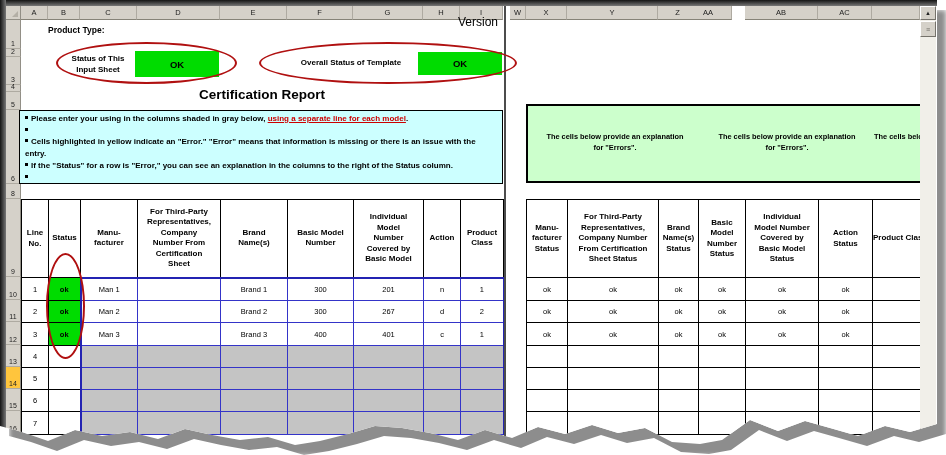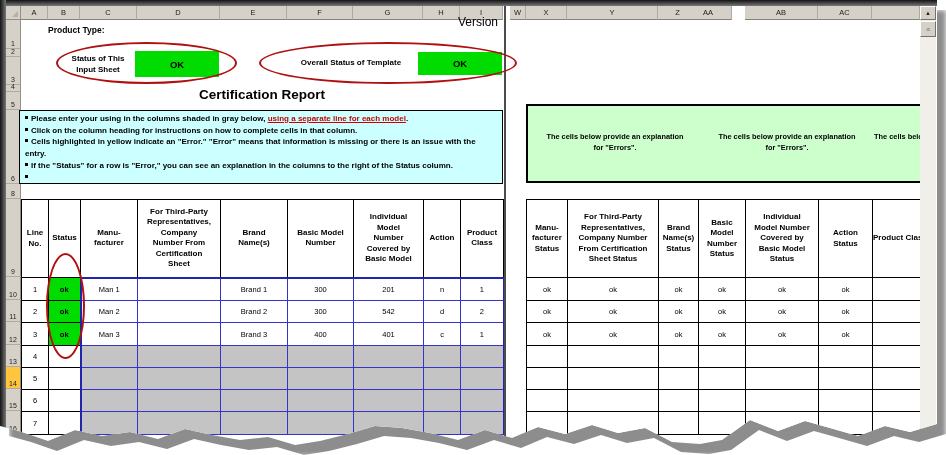--- a/index.html
+++ b/index.html
@@ -142,21 +142,21 @@
     <div class="ellipse ell-1"></div>
 
     <div class="txt stat-label-2">Overall Status of Template</div>
     <div class="ok-cell ok-2">OK</div>
     <div class="ellipse ell-2"></div>
 
     <div class="txt report-title">Certification Report</div>
 
     <div class="instr-box">
       <div class="instr-line"><span class="bullet"></span><span>Please enter your using in the columns shaded in gray below, </span><span class="red-link">using a separate line for each model</span><span>.</span></div>
-      <div class="instr-line"><span class="bullet"></span><span>Click on the column heading for instructions on how to complete cells in that column.</span></div>
+      <div class="instr-line"><span class="bullet"></span></div>
       <div class="instr-line"><span class="bullet"></span><span>Cells highlighted in yellow indicate an "Error." "Error" means that information is missing or there is an issue with the entry.</span></div>
       <div class="instr-line"><span class="bullet"></span><span>If the "Status" for a row is "Error," you can see an explanation in the columns to the right of the Status column.</span></div>
       <div class="instr-line"><span class="bullet"></span></div>
     </div>
 
     <div class="expl-box">
       <div class="expl-note expl-1">The cells below provide an explanation
 for "Errors".</div>
       <div class="expl-note expl-2">The cells below provide an explanation
 for "Errors".</div>
@@ -216,21 +216,21 @@
               <td class="cell-entry first-row">n</td>
               <td class="cell-entry first-row last-col">1</td>
             </tr>
             <tr style="height: 22px;">
               <td class="cell-line">2</td>
               <td class="cell-status ok">ok</td>
               <td class="cell-entry first-col">Man 2</td>
               <td class="cell-entry"></td>
               <td class="cell-entry">Brand 2</td>
               <td class="cell-entry">300</td>
-              <td class="cell-entry">542</td>
+              <td class="cell-entry">267</td>
               <td class="cell-entry">d</td>
               <td class="cell-entry last-col">2</td>
             </tr>
             <tr style="height: 23px;">
               <td class="cell-line">3</td>
               <td class="cell-status ok">ok</td>
               <td class="cell-entry first-col">Man 3</td>
               <td class="cell-entry"></td>
               <td class="cell-entry">Brand 3</td>
               <td class="cell-entry">400</td>

